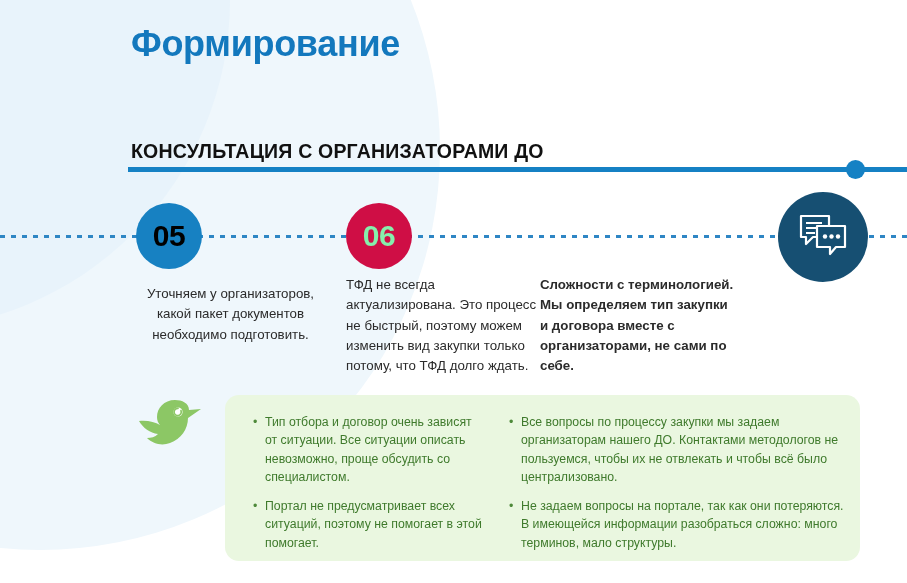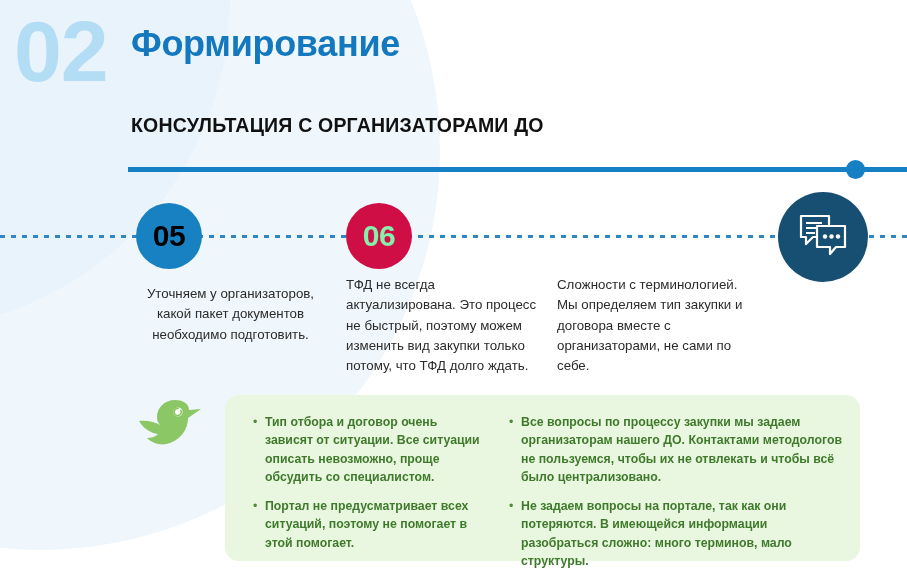--- a/index.html
+++ b/index.html
@@ -59,21 +59,21 @@
     font-weight: bold;
     line-height: 1.22;
     color: #1378bd;
     letter-spacing: -0.3px;
   }
   .title .line2 { display: block; }
 
   .subtitle {
     position: absolute;
     left: 131px;
-    top: 114px;
+    top: 140px;
     font-size: 19.5px;
     font-weight: bold;
     color: #111111;
     letter-spacing: 0.2px;
     text-transform: uppercase;
   }
 
   .rule {
     position: absolute;
     left: 128px;
@@ -175,41 +175,39 @@
     flex: 0 0 auto;
     width: 12px;
     color: #4e8a3a;
     font-size: 12.5px;
     line-height: 1.5;
   }
   .bullet-txt {
     font-size: 12.3px;
     line-height: 1.5;
     color: #3f7a2c;
-    font-weight: bold;
   }
 
   
   .bird {
     position: absolute;
     left: 133px;
     top: 398px;
     width: 74px;
     height: 62px;
   }
 </style>
 </head>
 <body>
 
 <div id="page">
 
   <div class="bg-blob"></div>
   <div class="bg-blob2"></div>
 
-  <div class="step-number">02</div>
 
   <div class="title">
     <span>Формирование</span>
   </div>
 
   <div class="subtitle">КОНСУЛЬТАЦИЯ С ОРГАНИЗАТОРАМИ ДО</div>
 
   <div class="rule"></div>
   <div class="rule-dot"></div>
 
@@ -228,21 +226,21 @@
         <path d="M19 13 H47 V34 H38 L32 41 V34 H19 Z" stroke="#ffffff" stroke-width="2.2" stroke-linejoin="round" fill="#164f72"></path>
         <circle cx="27" cy="23.5" r="2.2" fill="#ffffff"></circle>
         <circle cx="33.5" cy="23.5" r="2.2" fill="#ffffff"></circle>
         <circle cx="40" cy="23.5" r="2.2" fill="#ffffff"></circle>
       </svg>
     </span>
   </div>
 
   <div class="step-text" style="left:128px; top:284px; width:205px;text-align:center;">Уточняем у организаторов, какой пакет документов необходимо подготовить.</div>
   <div class="step-text" style="left:346px; top:275px; width:200px;">ТФД не всегда актуализирована. Это процесс не быстрый, поэтому можем изменить вид закупки только потому, что ТФД долго ждать.</div>
-  <div class="step-text" style="left:557px; top:275px; width:195px;">Сложности с терминологией. Мы определяем тип закупки и договора вместе с организаторами, не сами по себе.</div>
+  <div class="step-text" style="left:540px; top:275px; width:195px;font-weight:bold;">Сложности с терминологией. Мы определяем тип закупки и договора вместе с организаторами, не сами по себе.</div>
 
   <span class="bird">
     <svg width="74" height="62" viewBox="0 0 74 62" fill="none">
       <path d="M56 12 C56 5 49 2 42 2 C31 2 24 10 24 19 C24 22 25 25 27 27 C22 24 14 22 6 23 C10 30 17 35 25 36 C22 39 18 40 14 40 C20 46 29 48 37 45 C48 41 55 31 55 20 L68 11 Z" fill="#8cc765"></path>
       <circle cx="45" cy="14" r="4.6" fill="#ffffff"></circle>
       <path d="M45 10.4 A3.6 3.6 0 1 0 48 12.6" stroke="#8cc765" stroke-width="1.7" fill="none" stroke-linecap="round"></path>
     </svg>
   </span>
 
   <div class="green-panel"></div>

